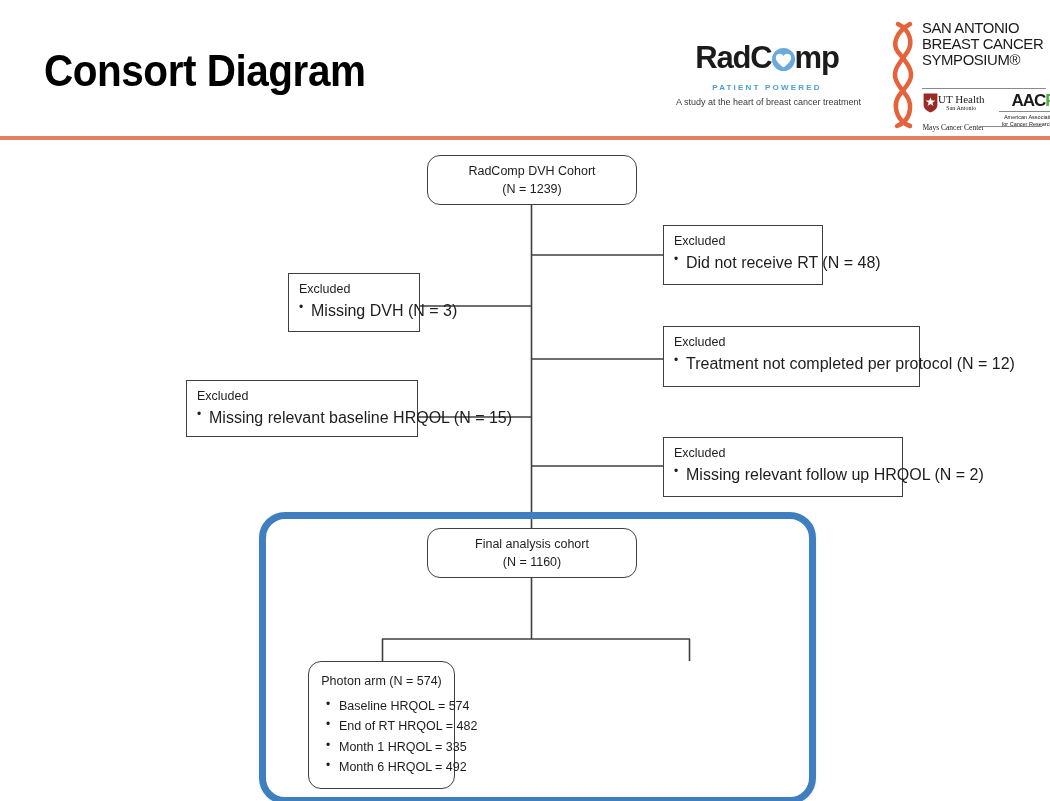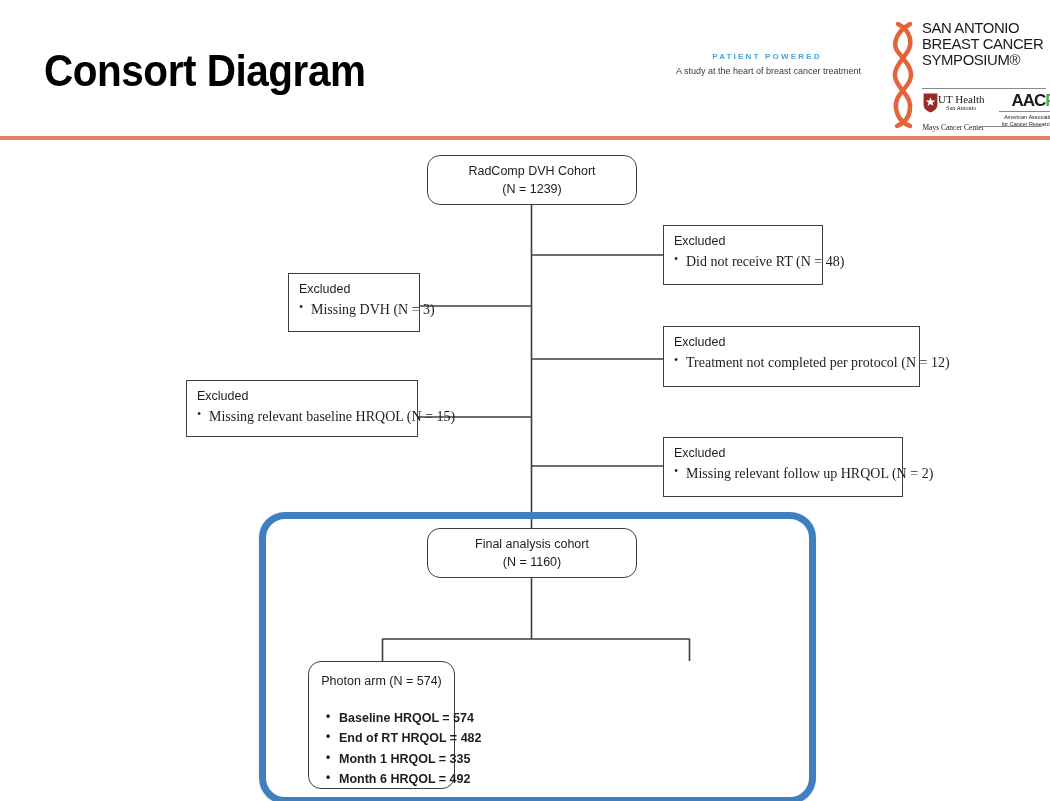--- a/index.html
+++ b/index.html
@@ -232,44 +232,42 @@
     font-size: 12.5px;
     line-height: 1.3;
     padding: 7px 0 0 10px;
   }
   .excl-list {
     margin: 2px 0 0 0;
     padding: 0 0 0 22px;
     list-style: none;
   }
   .excl-list li {
-    font-size: 14px;
+    font-size: 16px;
     line-height: 1.5;
     position: relative;
     white-space: nowrap;
-    font-family: Liberation Serif, serif;
   }
   .excl-list li::before {
     content: "•";
     position: absolute;
     left: -12px; top: -1px;
     font-size: 12px;
   }
 
   .arm-title {
     font-size: 12.5px;
     text-align: center;
     padding: 12px 0 4px 0;
     white-space: nowrap;
   }
   .arm-list {
-    margin: 16px 0 0 0;
+    margin: 4px 0 0 0;
     padding: 0 0 0 30px;
     list-style: none;
-    font-weight: bold;
   }
   .arm-list li {
     font-size: 12.5px;
     line-height: 1.62;
     position: relative;
     white-space: nowrap;
   }
   .arm-list li::before {
     content: "•";
     position: absolute;
@@ -289,20 +287,24 @@
   #node-proton    { left: 613px; top: 521px; width: 147px; height: 128px; }
 </style>
 </head>
 <body>
 
 <div id="slide-header">
 
   <div id="page-title">Consort Diagram</div>
 
   <div id="radcomp-logo">
+    <div id="radcomp-wordmark"><span>RadC</span><span class="rc-heart"><svg width="25" height="25" viewBox="0 0 25 25">
+          <circle cx="12.5" cy="12.5" r="11.5" fill="#6aa9dc"></circle>
+          <path d="M12.5 20.5 C7 16.5 4.8 13.4 4.8 10.6 C4.8 8.3 6.6 6.7 8.7 6.7 C10.2 6.7 11.6 7.5 12.5 8.9 C13.4 7.5 14.8 6.7 16.3 6.7 C18.4 6.7 20.2 8.3 20.2 10.6 C20.2 13.4 18 16.5 12.5 20.5 Z" fill="#ffffff"></path>
+        </svg></span><span>mp</span></div>
     <div id="radcomp-tagline">PATIENT POWERED</div>
     <div id="radcomp-subtitle">A study at the heart of breast cancer treatment</div>
   </div>
 
   <div id="sabcs-logo">
     <svg id="sabcs-ribbon" viewBox="0 0 34 112">
       <g fill="none" stroke="#e4633a" stroke-width="4.5" stroke-linecap="round">
         <path d="M24 6 C10 14 6 26 12 34 C20 44 28 52 24 62 C20 72 8 78 10 90 C11 100 18 106 24 108"></path>
         <path d="M12 6 C24 12 27 24 22 33 C14 45 6 52 10 62 C14 73 26 79 24 91 C23 101 16 106 11 108"></path>
       </g>

